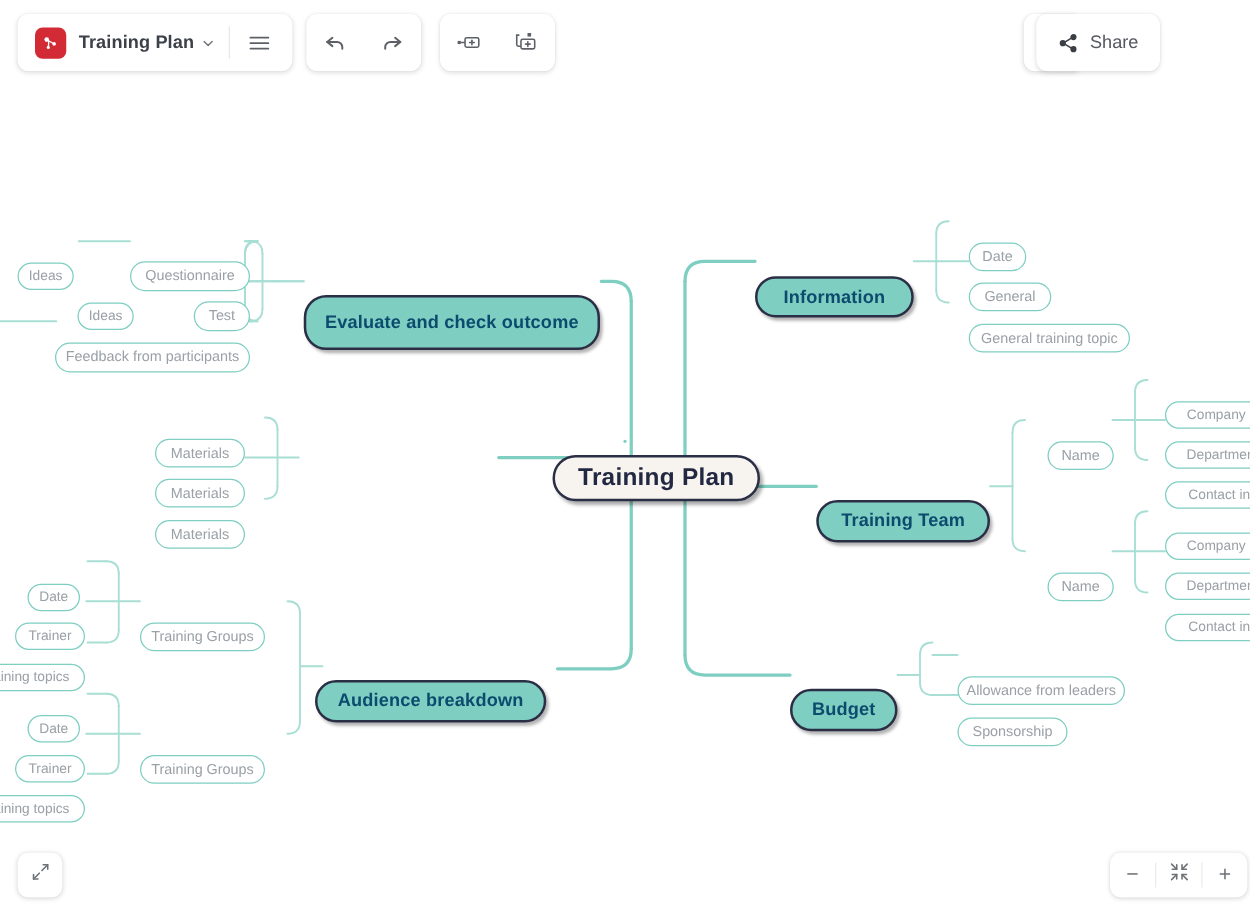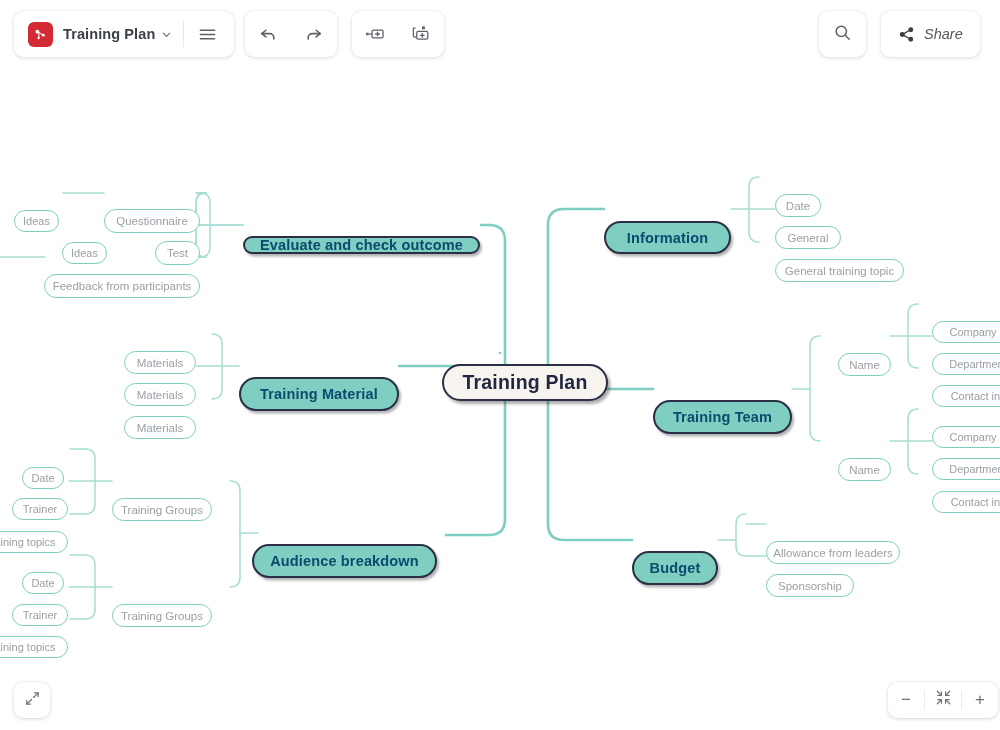--- a/index.html
+++ b/index.html
@@ -16,21 +16,21 @@
   .toolbar { position: absolute; top: 0; left: 0; width: 1000px; height: 68px; z-index: 40; }
   .tb-group {
     position: absolute; background: #fff; border-radius: 9px;
     box-shadow: 0 1px 4px rgba(0,0,0,.13), 0 0 0 .5px rgba(0,0,0,.04);
     display: flex; align-items: center; height: 46px;
   }
   #grp-doc { left: 14px; top: 11px; padding: 0 4px; }
   #grp-hist { left: 245px; top: 11px; }
   #grp-add  { left: 352px; top: 11px; }
   #grp-search { left: 819px; top: 11px; width: 47px; justify-content: center; }
-  #grp-share { left: 881px; top: 11px; padding: 0 17px; font-style: italic; }
+  #grp-share { left: 829px; top: 11px; padding: 0 17px; }
 
   .doc-logo {
     width: 25px; height: 25px; border-radius: 6px; background: #d22b35;
     margin: 0 10px 0 10px; display: flex; align-items: center; justify-content: center;
     flex: none;
   }
   .doc-title {
     font-size: 14.5px; color: #3c4048; font-weight: 700; letter-spacing: .1px;
     white-space: nowrap; padding-right: 2px;
   }
@@ -204,31 +204,30 @@
         <path d="M736 524 Q736 514 746 514"></path>
         <path d="M736 524 L736 546"></path>
         <path d="M736 546 Q736 556 746 556"></path>
         <path d="M746 524 L766 524"></path>
         <path d="M746 556 L766 556"></path>
       </g>
     </svg>
 
     <div class="node n-root" id="root-node" style="left:442px; top:336px; width:166px; height:37px;">Training Plan</div>
 
-    <div class="node n-main" style="left:243px; top:208px; width:237px; height:18px;">Evaluate and check outcome</div>
+    <div class="node n-main" style="left:243px; top:208px; width:237px; height:44px;">Evaluate and check outcome</div>
 
     <div class="node n-sub" style="left:104px; top:181px; width:96px; height:24px;">Questionnaire</div>
     <div class="node n-sub2" style="left:14px; top:182px; width:45px; height:22px;">Ideas</div>
 
     <div class="node n-sub" style="left:155px; top:213px; width:45px; height:24px;text-align:center;">Test</div>
     <div class="node n-sub2" style="left:62px; top:214px; width:45px; height:22px;">Ideas</div>
 
     <div class="node n-sub" style="left:44px; top:246px; width:156px; height:24px;">Feedback from participants</div>
 
-    <div class="node n-main" style="left:239px; top:349px; width:160px; height:34px;">Training Material</div>
 
     <div class="node n-sub" style="left:124px; top:323px; width:72px; height:23px;">Materials</div>
     <div class="node n-sub" style="left:124px; top:355px; width:72px; height:23px;">Materials</div>
     <div class="node n-sub" style="left:124px; top:388px; width:72px; height:23px;">Materials</div>
 
     <div class="node n-main" style="left:252px; top:516px; width:185px; height:34px;">Audience breakdown</div>
 
     <div class="node n-sub" style="left:112px; top:470px; width:100px; height:23px;">Training Groups</div>
     <div class="node n-sub2" style="left:22px; top:439px; width:42px; height:22px;">Date</div>
     <div class="node n-sub2" style="left:12px; top:470px; width:56px; height:22px;">Trainer</div>

